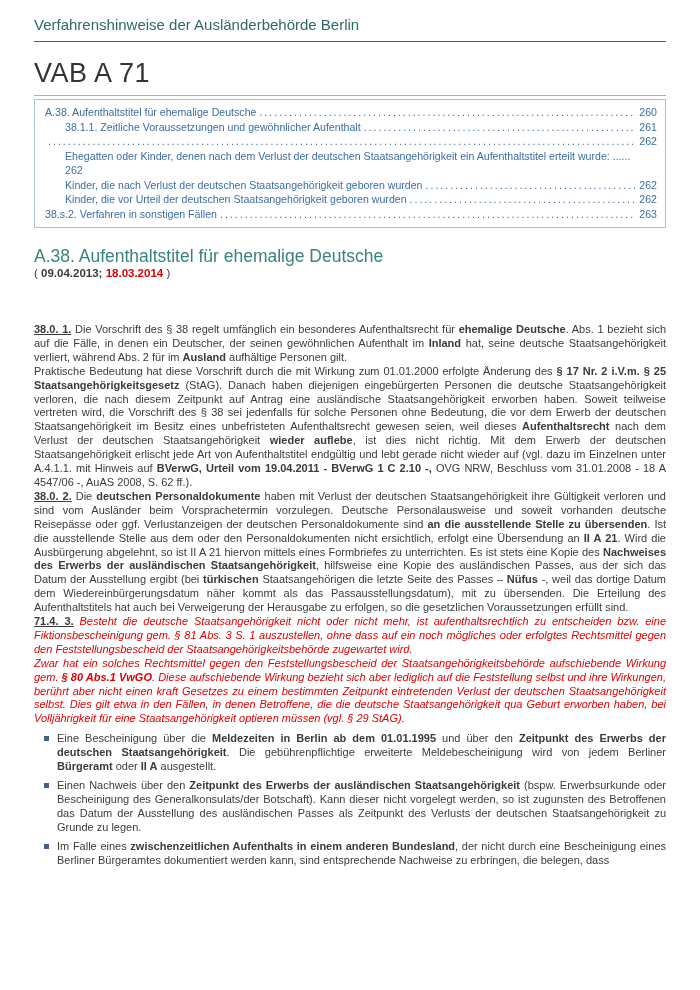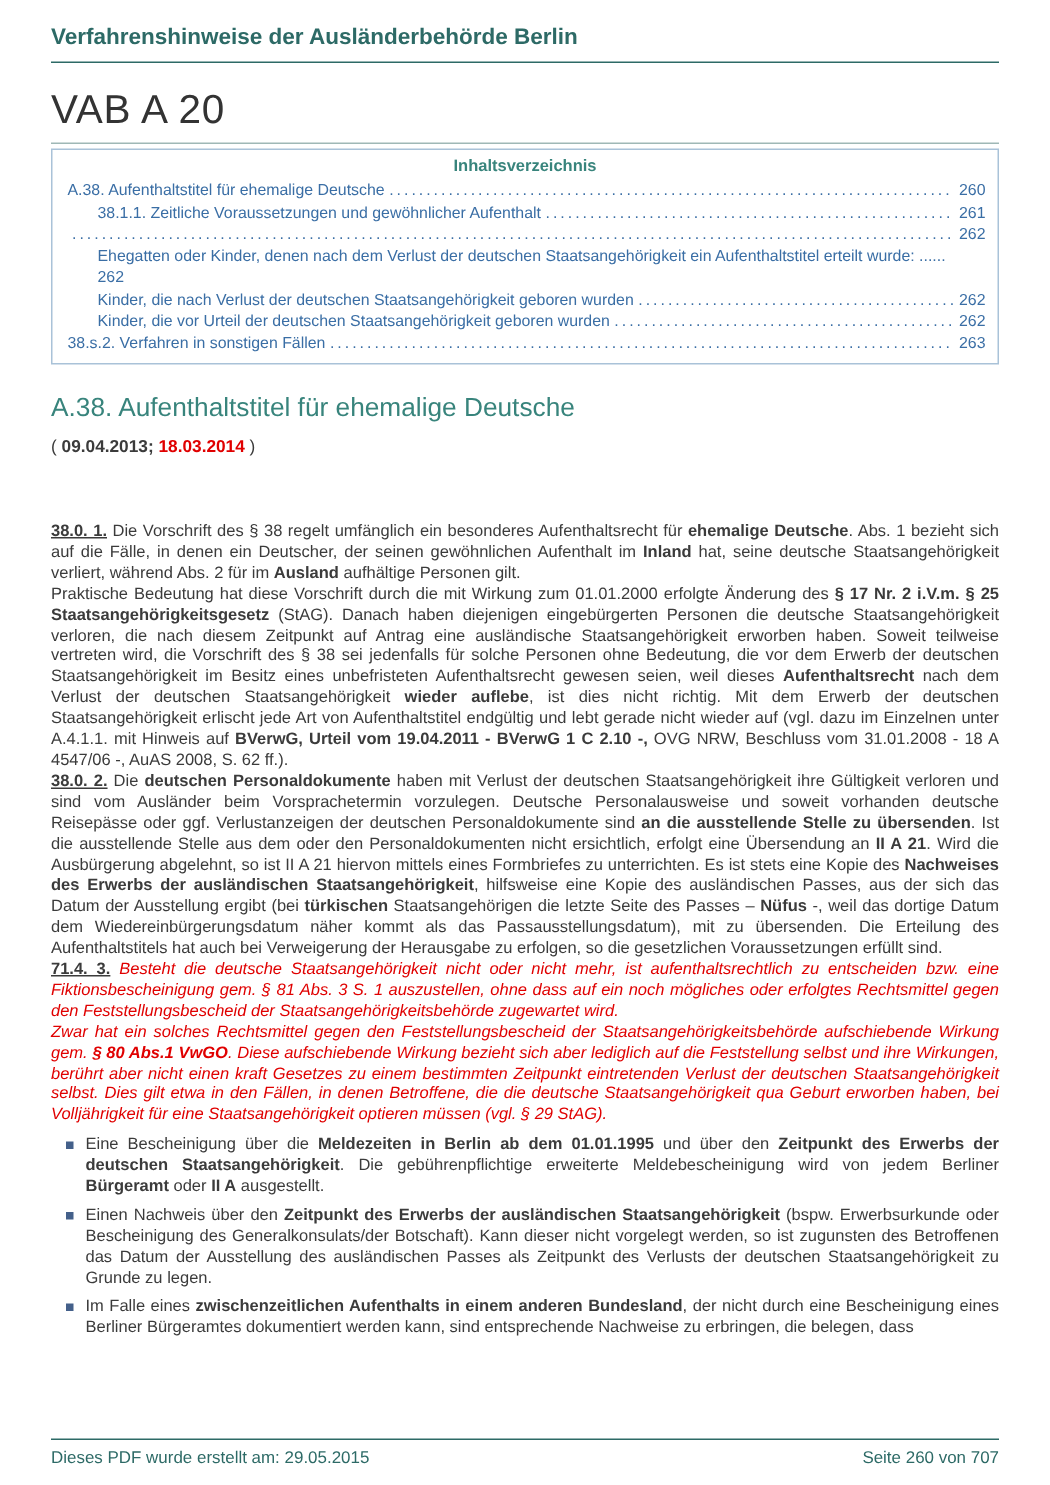--- a/index.html
+++ b/index.html
@@ -6,35 +6,35 @@
     --teal:#2d6a66; --heading-teal:#38847c; --link-blue:#3a6ea5; --red:#e00000;
     --body-text:#3b3b3b; --toc-border:#a9c2d8; --bullet:#44608a;
   }
   *{margin:0;padding:0;box-sizing:border-box;}
   html,body{background:#fff;}
   body{
     width:700px;height:990px;overflow:hidden;position:relative;
     font-family:"Liberation Sans", sans-serif;color:var(--body-text);
   }
   .page{padding:12px 34px 0;}
-  .doc-header{font-size:15px;color:var(--teal);padding:4px 0 8px;border-bottom:1px solid var(--teal);font-weight:bold;}
+  .doc-header{font-size:15px;color:var(--teal);padding:4px 0 8px;border-bottom:1px solid var(--teal);}
   .doc-title{margin-top:16px;font-size:27px;font-weight:400;color:#333;padding-bottom:6px;border-bottom:1px solid #9fb8b6;letter-spacing:.5px;}
   .toc-box{border:1px solid var(--toc-border);margin-top:3px;padding:5px 8px 6px;}
   .toc-title{text-align:center;font-size:11px;font-weight:700;color:var(--heading-teal);margin-bottom:3px;}
   .toc-entry{display:flex;align-items:baseline;font-size:10.6px;line-height:14.5px;color:var(--link-blue);cursor:pointer;}
   .toc-entry.indent-0{padding-left:2px;}
   .toc-entry.indent-1{padding-left:22px;}
   .toc-label{white-space:nowrap;}
   .toc-entry.wrap{display:block;}
   .toc-entry.wrap .toc-label{white-space:normal;}
   .toc-dots{flex:1 1 auto;min-width:0;overflow:hidden;white-space:nowrap;letter-spacing:2px;margin:0 3px;}
   .toc-page{flex:none;}
   .toc-page.block{display:block;}
   .section-heading{margin-top:18px;font-size:17.5px;font-weight:400;color:var(--heading-teal);}
-  .dates-line{margin-top:10px;font-size:11.5px;}
+  .dates-line{margin-top:0;font-size:11.5px;}
   .date-bold{font-weight:700;}
   .date-red{color:var(--red);}
   .body-content{margin-top:44px;font-size:11px;line-height:13.9px;text-align:justify;}
   .para{margin:0;}
   .para.gap-top{margin-top:8px;}
   .red-para{color:var(--red);font-style:italic;}
   .run-b{font-weight:700;}
   .run-bu{font-weight:700;text-decoration:underline;}
   .run-bud{font-weight:700;text-decoration:underline;color:var(--body-text);font-style:normal;}
   .bullet-list{list-style:none;margin-top:6px;padding-left:10px;}
@@ -44,24 +44,23 @@
   .footer-rule{border-top:1px solid var(--teal);margin-bottom:6px;}
   .footer-row{display:flex;justify-content:space-between;font-size:11.3px;color:var(--teal);}
 </style>
 </head>
 <body>
 
 <div class="page">
 
   <div class="doc-header">Verfahrenshinweise der Ausländerbehörde Berlin</div>
 
-  <h1 class="doc-title">VAB A 20</h1>
+  <h1 class="doc-title">VAB A 71</h1>
 
   <div class="toc-box">
-    <div class="toc-title">Inhaltsverzeichnis</div>
     <div id="toc-entries">
         <div class="toc-entry indent-0">
           <span class="toc-label">A.38. Aufenthaltstitel für ehemalige Deutsche</span>
           <span class="toc-dots">........................................................................................................................................................................................................</span>
           <span class="toc-page">260</span>
         </div>
         <div class="toc-entry indent-1">
           <span class="toc-label">38.1.1. Zeitliche Voraussetzungen und gewöhnlicher Aufenthalt</span>
           <span class="toc-dots">........................................................................................................................................................................................................</span>
           <span class="toc-page">261</span>
@@ -104,21 +103,14 @@
       <p class="para"><span class="run-bu">38.0. 2.</span><span> Die </span><span class="run-b">deutschen Personaldokumente</span><span> haben mit Verlust der deutschen Staatsangehörigkeit ihre Gültigkeit verloren und sind vom Ausländer beim Vorsprachetermin vorzulegen. Deutsche Personalausweise und soweit vorhanden deutsche Reisepässe oder ggf. Verlustanzeigen der deutschen Personaldokumente sind </span><span class="run-b">an die ausstellende Stelle zu übersenden</span><span>. Ist die ausstellende Stelle aus dem oder den Personaldokumenten nicht ersichtlich, erfolgt eine Übersendung an </span><span class="run-b">II A 21</span><span>. Wird die Ausbürgerung abgelehnt, so ist II A 21 hiervon mittels eines Formbriefes zu unterrichten. Es ist stets eine Kopie des </span><span class="run-b">Nachweises des Erwerbs der ausländischen Staatsangehörigkeit</span><span>, hilfsweise eine Kopie des ausländischen Passes, aus der sich das Datum der Ausstellung ergibt (bei </span><span class="run-b">türkischen</span><span> Staatsangehörigen die letzte Seite des Passes – </span><span class="run-b">Nüfus</span><span> -, weil das dortige Datum dem Wiedereinbürgerungsdatum näher kommt als das Passausstellungsdatum), mit zu übersenden. Die Erteilung des Aufenthaltstitels hat auch bei Verweigerung der Herausgabe zu erfolgen, so die gesetzlichen Voraussetzungen erfüllt sind.</span></p>
       <p class="para red-para"><span class="run-bud">71.4. 3.</span><span> Besteht die deutsche Staatsangehörigkeit nicht oder nicht mehr, ist aufenthaltsrechtlich zu entscheiden bzw. eine Fiktionsbescheinigung gem. § 81 Abs. 3 S. 1 auszustellen, ohne dass auf ein noch mögliches oder erfolgtes Rechtsmittel gegen den Feststellungsbescheid der Staatsangehörigkeitsbehörde zugewartet wird.</span></p>
       <p class="para red-para"><span>Zwar hat ein solches Rechtsmittel gegen den Feststellungsbescheid der Staatsangehörigkeitsbehörde aufschiebende Wirkung gem. </span><span class="run-b">§ 80 Abs.1 VwGO</span><span>. Diese aufschiebende Wirkung bezieht sich aber lediglich auf die Feststellung selbst und ihre Wirkungen, berührt aber nicht einen kraft Gesetzes zu einem bestimmten Zeitpunkt eintretenden Verlust der deutschen Staatsangehörigkeit selbst. Dies gilt etwa in den Fällen, in denen Betroffene, die die deutsche Staatsangehörigkeit qua Geburt erworben haben, bei Volljährigkeit für eine Staatsangehörigkeit optieren müssen (vgl. § 29 StAG).</span></p>
       <ul class="bullet-list">
         <li><span>Eine Bescheinigung über die </span><span class="run-b">Meldezeiten in Berlin ab dem 01.01.1995</span><span> und über den </span><span class="run-b">Zeitpunkt des Erwerbs der deutschen Staatsangehörigkeit</span><span>. Die gebührenpflichtige erweiterte Meldebescheinigung wird von jedem Berliner </span><span class="run-b">Bürgeramt</span><span> oder </span><span class="run-b">II A</span><span> ausgestellt.</span></li>
         <li><span>Einen Nachweis über den </span><span class="run-b">Zeitpunkt des Erwerbs der ausländischen Staatsangehörigkeit</span><span> (bspw. Erwerbsurkunde oder Bescheinigung des Generalkonsulats/der Botschaft). Kann dieser nicht vorgelegt werden, so ist zugunsten des Betroffenen das Datum der Ausstellung des ausländischen Passes als Zeitpunkt des Verlusts der deutschen Staatsangehörigkeit zu Grunde zu legen.</span></li>
         <li><span>Im Falle eines </span><span class="run-b">zwischenzeitlichen Aufenthalts in einem anderen Bundesland</span><span>, der nicht durch eine Bescheinigung eines Berliner Bürgeramtes dokumentiert werden kann, sind entsprechende Nachweise zu erbringen, die belegen, dass</span></li>
       </ul>
     </div>
 
-  <div class="footer">
-    <div class="footer-rule"></div>
-    <div class="footer-row">
-      <span>Dieses PDF wurde erstellt am: 29.05.2015</span>
-      <span>Seite 260 von 707</span>
-    </div>
-  </div>
 
 </div>
 
 </body></html>

